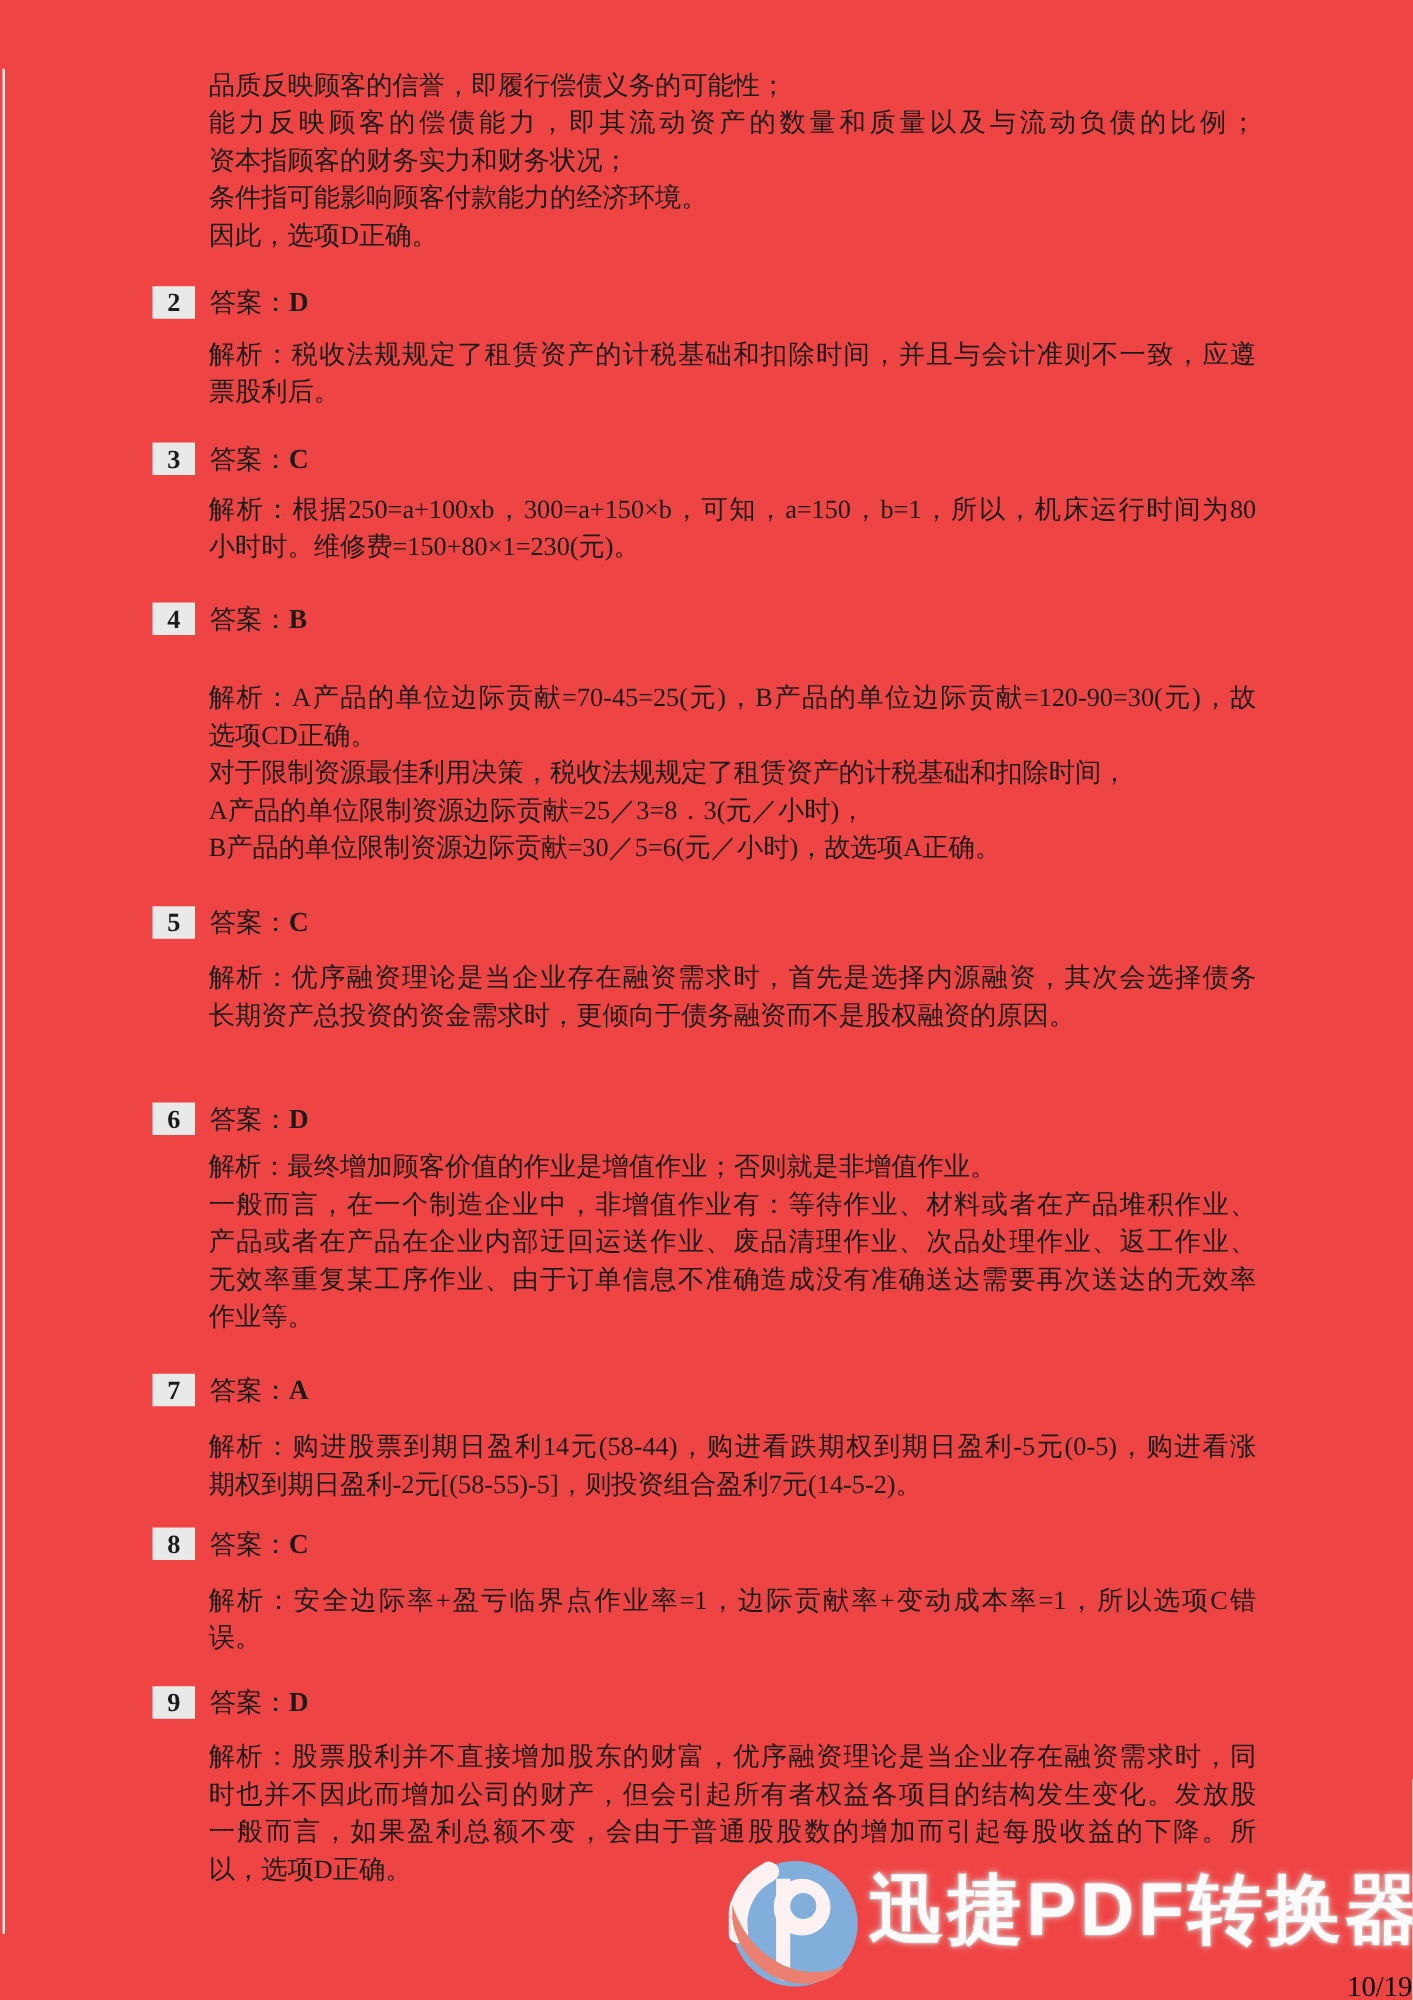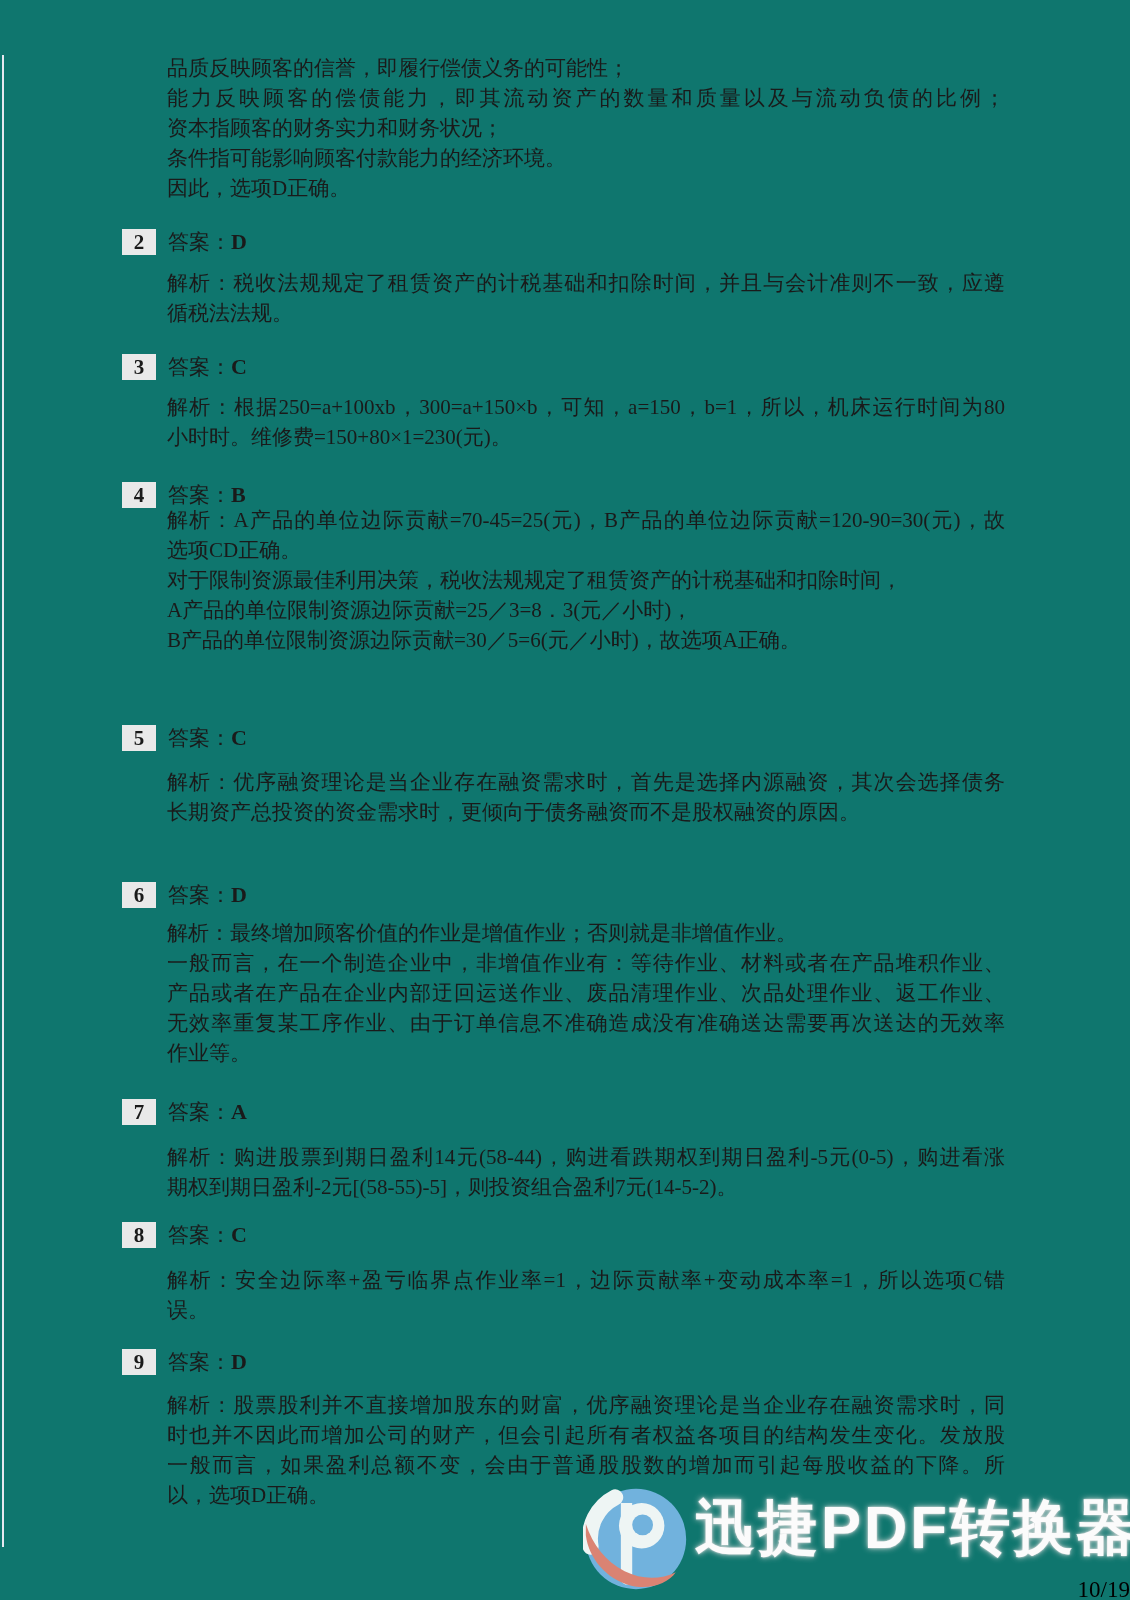--- a/index.html
+++ b/index.html
@@ -1,17 +1,17 @@
 <!DOCTYPE html>
 <html style="--text: #1a1a1a; --number-box-bg: #e9e9e9; --edge-line: #e6e8f0; --watermark-text: #fbfbfb; --logo-blue: #79b7e6; --logo-red: #ea8574;"><head>
 <meta charset="utf-8">
 <style>
   html,body{margin:0;padding:0;background:#fff;}
   .page{
-    position:relative;width:1130px;height:1600px;background:#0f766e;overflow:hidden;
+    position:relative;width:1130px;height:1600px;background:#ef4444;overflow:hidden;
     font-family:"Liberation Serif","DejaVu Serif",serif;
     color:var(--text,#1a1a1a);
   }
   .edge-line{
     position:absolute;left:2px;top:55px;width:2px;height:1492px;
     background:var(--edge-line,#e6e8f0);
   }
   .para{
     position:absolute;left:167px;width:838px;
     font-size:21px;line-height:30px;
@@ -65,39 +65,39 @@
     <div class="ln">因此，选项D正确。</div>
   </div>
 
   <div class="sec-header" style="top:227px">
     <span class="num-box">2</span>
     <span class="ans-label">答案：</span>
     <span class="ans-letter">D</span>
   </div>
   <div class="para" style="top:268px">
     <div class="ln fill">解析：税收法规规定了租赁资产的计税基础和扣除时间，并且与会计准则不一致，应遵</div>
-    <div class="ln">循税法法规。</div>
+    <div class="ln">票股利后。</div>
   </div>
 
   <div class="sec-header" style="top:352px">
     <span class="num-box">3</span>
     <span class="ans-label">答案：</span>
     <span class="ans-letter">C</span>
   </div>
   <div class="para" style="top:392px">
     <div class="ln fill">解析：根据250=a+100xb，300=a+150×b，可知，a=150，b=1，所以，机床运行时间为80</div>
     <div class="ln">小时时。维修费=150+80×1=230(元)。</div>
   </div>
 
   <div class="sec-header" style="top:480px">
     <span class="num-box">4</span>
     <span class="ans-label">答案：</span>
     <span class="ans-letter">B</span>
   </div>
-  <div class="para" style="top:505px">
+  <div class="para" style="top:543px">
     <div class="ln fill">解析：A产品的单位边际贡献=70-45=25(元)，B产品的单位边际贡献=120-90=30(元)，故</div>
     <div class="ln">选项CD正确。</div>
     <div class="ln">对于限制资源最佳利用决策，税收法规规定了租赁资产的计税基础和扣除时间，</div>
     <div class="ln">A产品的单位限制资源边际贡献=25／3=8．3(元／小时)，</div>
     <div class="ln">B产品的单位限制资源边际贡献=30／5=6(元／小时)，故选项A正确。</div>
   </div>
 
   <div class="sec-header" style="top:723px">
     <span class="num-box">5</span>
     <span class="ans-label">答案：</span>

